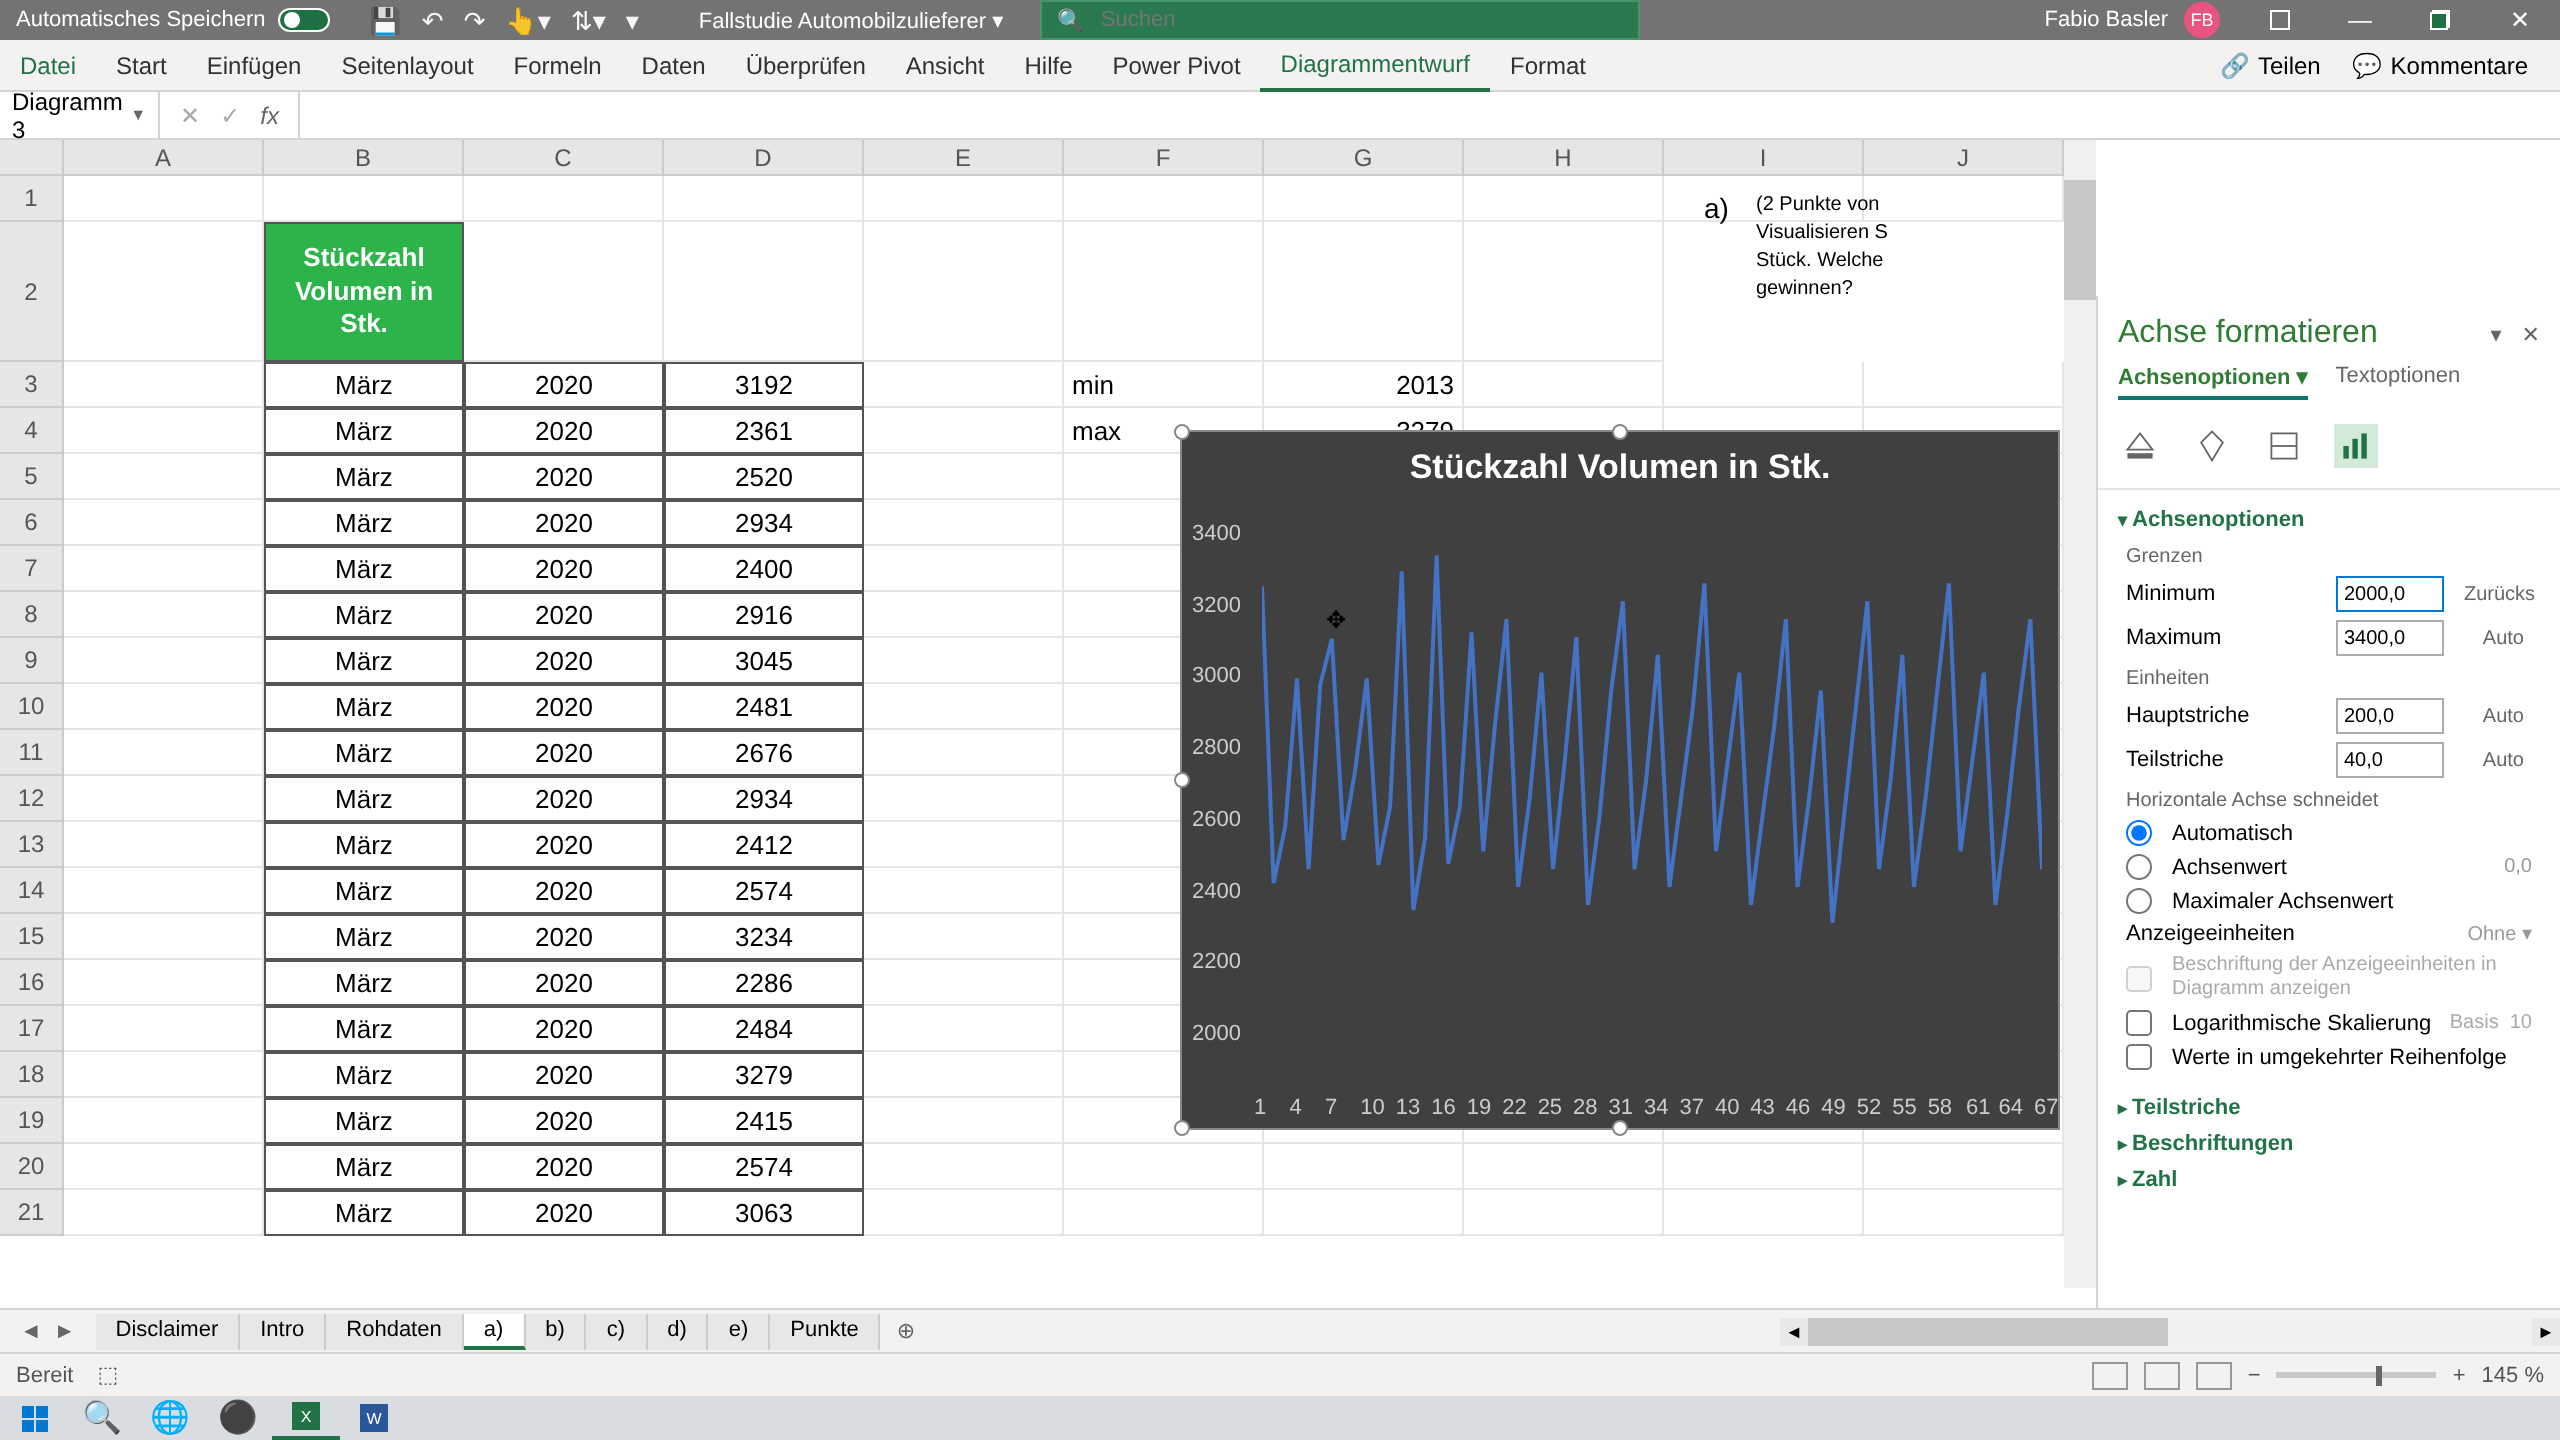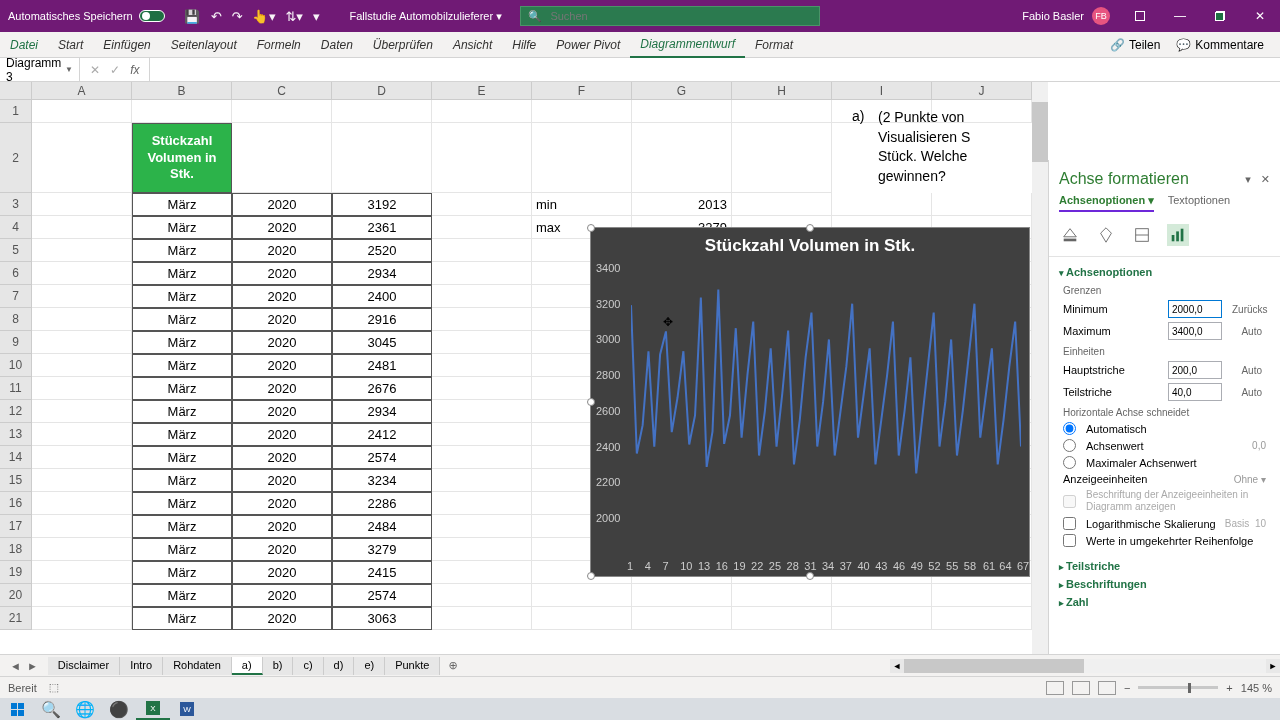--- a/index.html
+++ b/index.html
@@ -1,19 +1,19 @@
 <!DOCTYPE html>
 <html><head>
 <meta charset="utf-8">
 <style>
 * { margin:0; padding:0; box-sizing:border-box; font-family:"Segoe UI",Arial,sans-serif; }
 body { width:1280px; height:720px; background:#fff; overflow:hidden; position:relative; }
 
 
-.titlebar { height:32px; background:#701a75; color:#fff; display:flex; align-items:center; font-size:11px; }
+.titlebar { height:20px; background:#737373; color:#fff; display:flex; align-items:center; font-size:11px; }
 .titlebar .autosave { display:flex; align-items:center; gap:6px; padding:0 8px; }
 .titlebar .toggle { width:26px; height:12px; border:1px solid #fff; border-radius:6px; position:relative; background:#1e6f42; }
 .titlebar .toggle::after { content:""; position:absolute; width:8px; height:8px; background:#fff; border-radius:50%; top:1px; left:2px; }
 .titlebar .qat { display:flex; gap:10px; padding:0 12px; }
 .titlebar .qat span { opacity:.95; font-size:13px; cursor:pointer; }
 .titlebar .filename { flex:0 0 auto; padding:0 18px; }
 .titlebar .search { flex:0 0 auto; display:flex; align-items:center; background:#2b7a4f; border:1px solid #4a9468; height:20px; width:300px; padding:0 8px; gap:8px; }
 .titlebar .search input { background:transparent; border:none; color:#cfe8d8; font-size:11px; outline:none; width:100%; }
 .titlebar .spacer { flex:1; }
 .titlebar .user { display:flex; align-items:center; gap:8px; padding:0 10px; }
@@ -52,42 +52,42 @@
 .rowhdr .rn { height:23px; border-bottom:1px solid #ccc; border-right:1px solid #ccc; background:#e6e6e6; text-align:center; font-size:12px; color:#555; line-height:23px; }
 .rowhdr .rn.tall { height:70px; line-height:70px; }
 .cells { position:absolute; left:32px; top:18px; }
 .cellrow { display:flex; height:23px; }
 .cellrow.tall { height:70px; }
 .cell { width:100px; border-right:1px solid #e5e5e5; border-bottom:1px solid #e5e5e5; font-size:13px; display:flex; align-items:center; justify-content:center; padding:0 4px; overflow:hidden; white-space:nowrap; }
 .cell.rt { justify-content:flex-end; }
 .cell.lf { justify-content:flex-start; }
 .hdr { background:#2cb34a; color:#fff; font-weight:600; border:1px solid #555; text-align:center; justify-content:center; line-height:1.3; }
 .dat { border:1px solid #555; background:#fff; }
-.qtext { position:absolute; left:878px; top:26px; font-size:14px; line-height:1.4; }
+.qtext { position:absolute; left:878px; top:26px; font-size:10px; line-height:1.4; }
 .qmark { position:absolute; left:852px; top:26px; font-size:14px; }
 
 
 .chart { position:absolute; left:590px; top:145px; width:440px; height:350px; background:#404040; border:1px solid #888; }
 .chart .handle { position:absolute; width:8px; height:8px; background:#fff; border:1px solid #888; border-radius:50%; }
 .chart .ctitle { color:#fff; text-align:center; font-size:17px; font-weight:600; padding:8px 0; }
-.chart .ylbl { position:absolute; left:5px; color:#ccc; font-size:11px; }
+.chart .ylbl { position:absolute; left:5px; color:#ccc; font-size:11px;margin-top:11px; }
 .chart .xlbl { position:absolute; bottom:4px; color:#ccc; font-size:11px; }
 .chart svg { position:absolute; left:40px; top:40px; }
 .cursor { position:absolute; left:663px; top:233px; font-size:12px; color:#000; pointer-events:none; }
 
 .vscroll { position:absolute; right:0; top:0; width:16px; height:100%; background:#f0f0f0; }
 .vscroll .thumb { position:absolute; top:20px; width:100%; height:60px; background:#c8c8c8; }
 
 
 .pane { position:absolute; right:0; top:78px; width:232px; height:572px; background:#fff; border-left:1px solid #d4d4d4; font-size:11px; }
 .pane .ptitle { display:flex; align-items:center; justify-content:space-between; padding:10px 10px 6px 10px; }
 .pane .ptitle h2 { font-size:16px; font-weight:400; color:#2e7d32; }
 .pane .ptabs { display:flex; gap:14px; padding:0 10px 6px; font-size:11px; }
 .pane .ptabs .pt { cursor:pointer; color:#666; border-bottom:2px solid transparent; padding-bottom:3px; }
-.pane .ptabs .pt.active { color:#2e7d32; border-bottom:2px solid #6d28d9; font-weight:600; }
+.pane .ptabs .pt.active { color:#2e7d32; border-bottom:2px solid #0f766e; font-weight:600; }
 .pane .icons { display:flex; gap:14px; padding:6px 10px 10px; border-bottom:1px solid #e3e3e3; }
 .pane .icons .ic { width:22px; height:22px; display:flex; align-items:center; justify-content:center; cursor:pointer; }
 .pane .icons .ic svg { width:18px; height:18px; }
 .pane .icons .ic.active { background:#d4ead9; }
 .pane .sect { padding:6px 10px; }
 .pane .shead { color:#217346; font-weight:600; cursor:pointer; padding:3px 0; }
 .pane .shead::before { content:"▾ "; font-size:9px; }
 .pane .shead.col::before { content:"▸ "; }
 .pane .sub { color:#666; font-size:10px; padding:4px 0 2px 4px; }
 .pane .frow { display:flex; align-items:center; gap:6px; padding:2px 4px; }
@@ -155,21 +155,21 @@
       </div>
     <div>—</div>
     <div>
         <div class="maxbox"></div>
       </div>
     <div>✕</div>
   </div>
 </div>
 
 <div class="ribbon">
-  <div id="ribbon-tabs" style="display: flex; font-style: italic;">
+  <div id="ribbon-tabs" style="display: flex;">
       <div class="tab file">Datei</div>
       <div class="tab">Start</div>
       <div class="tab">Einfügen</div>
       <div class="tab">Seitenlayout</div>
       <div class="tab">Formeln</div>
       <div class="tab">Daten</div>
       <div class="tab">Überprüfen</div>
       <div class="tab">Ansicht</div>
       <div class="tab">Hilfe</div>
       <div class="tab">Power Pivot</div>

